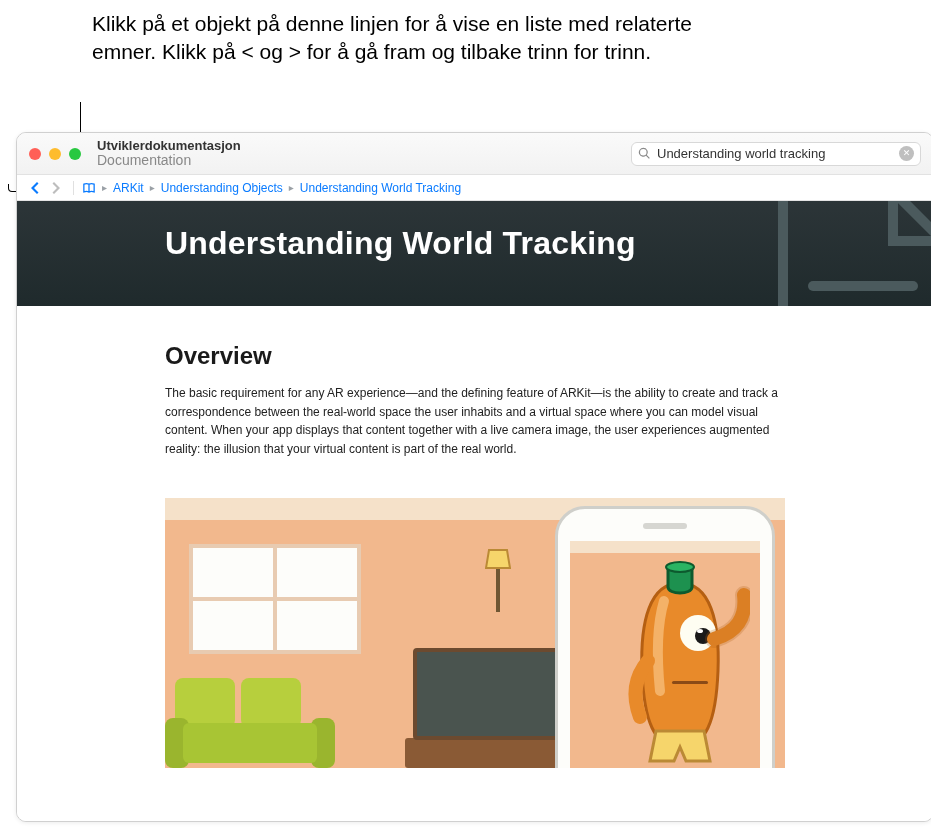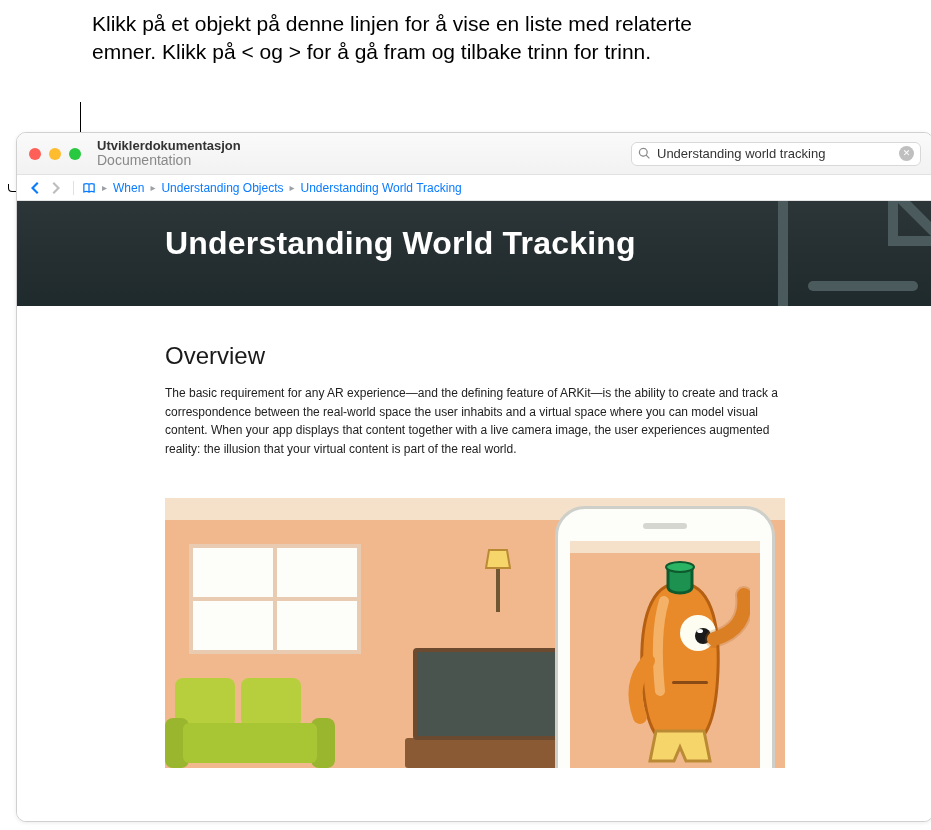--- a/index.html
+++ b/index.html
@@ -181,21 +181,21 @@
       font-size: 16px;
       line-height: 1.5;
       color: #e6e8e8;
       max-width: 640px;
     }
     .article {
       padding: 36px 148px 0 148px;
     }
     .article h2 {
       font-size: 24px;
-      font-weight: 400;
+      font-weight: 700;
       color: #1a1a1a;
       margin-bottom: 14px;
     }
     .article p {
       font-size: 12px;
       line-height: 1.55;
       color: #222;
       max-width: 640px;
     }
     
@@ -344,21 +344,21 @@
           <path d="M1.5 0L0 1.5 4.5 6 0 10.5 1.5 12 7.5 6z"></path>
         </svg>
     </span>
     <span class="nav-divider"></span>
     <span class="doc-icon">
       <svg viewBox="0 0 14 12">
           <path d="M1 1.5c2-.8 4-.8 6 0v9c-2-.8-4-.8-6 0zM13 1.5c-2-.8-4-.8-6 0v9c2-.8 4-.8 6 0z"></path>
         </svg>
     </span>
     <span class="crumb-sep">▸</span>
-    <span class="crumb-item">When</span>
+    <span class="crumb-item">ARKit</span>
     <span class="crumb-sep">▸</span>
     <span class="crumb-item">Understanding Objects</span>
     <span class="crumb-sep">▸</span>
     <span class="crumb-item">Understanding World Tracking</span>
   </div>
 
   <div class="content">
 
     <div class="hero">
       <svg class="hero-bg-sheet" viewBox="0 0 200 210">

